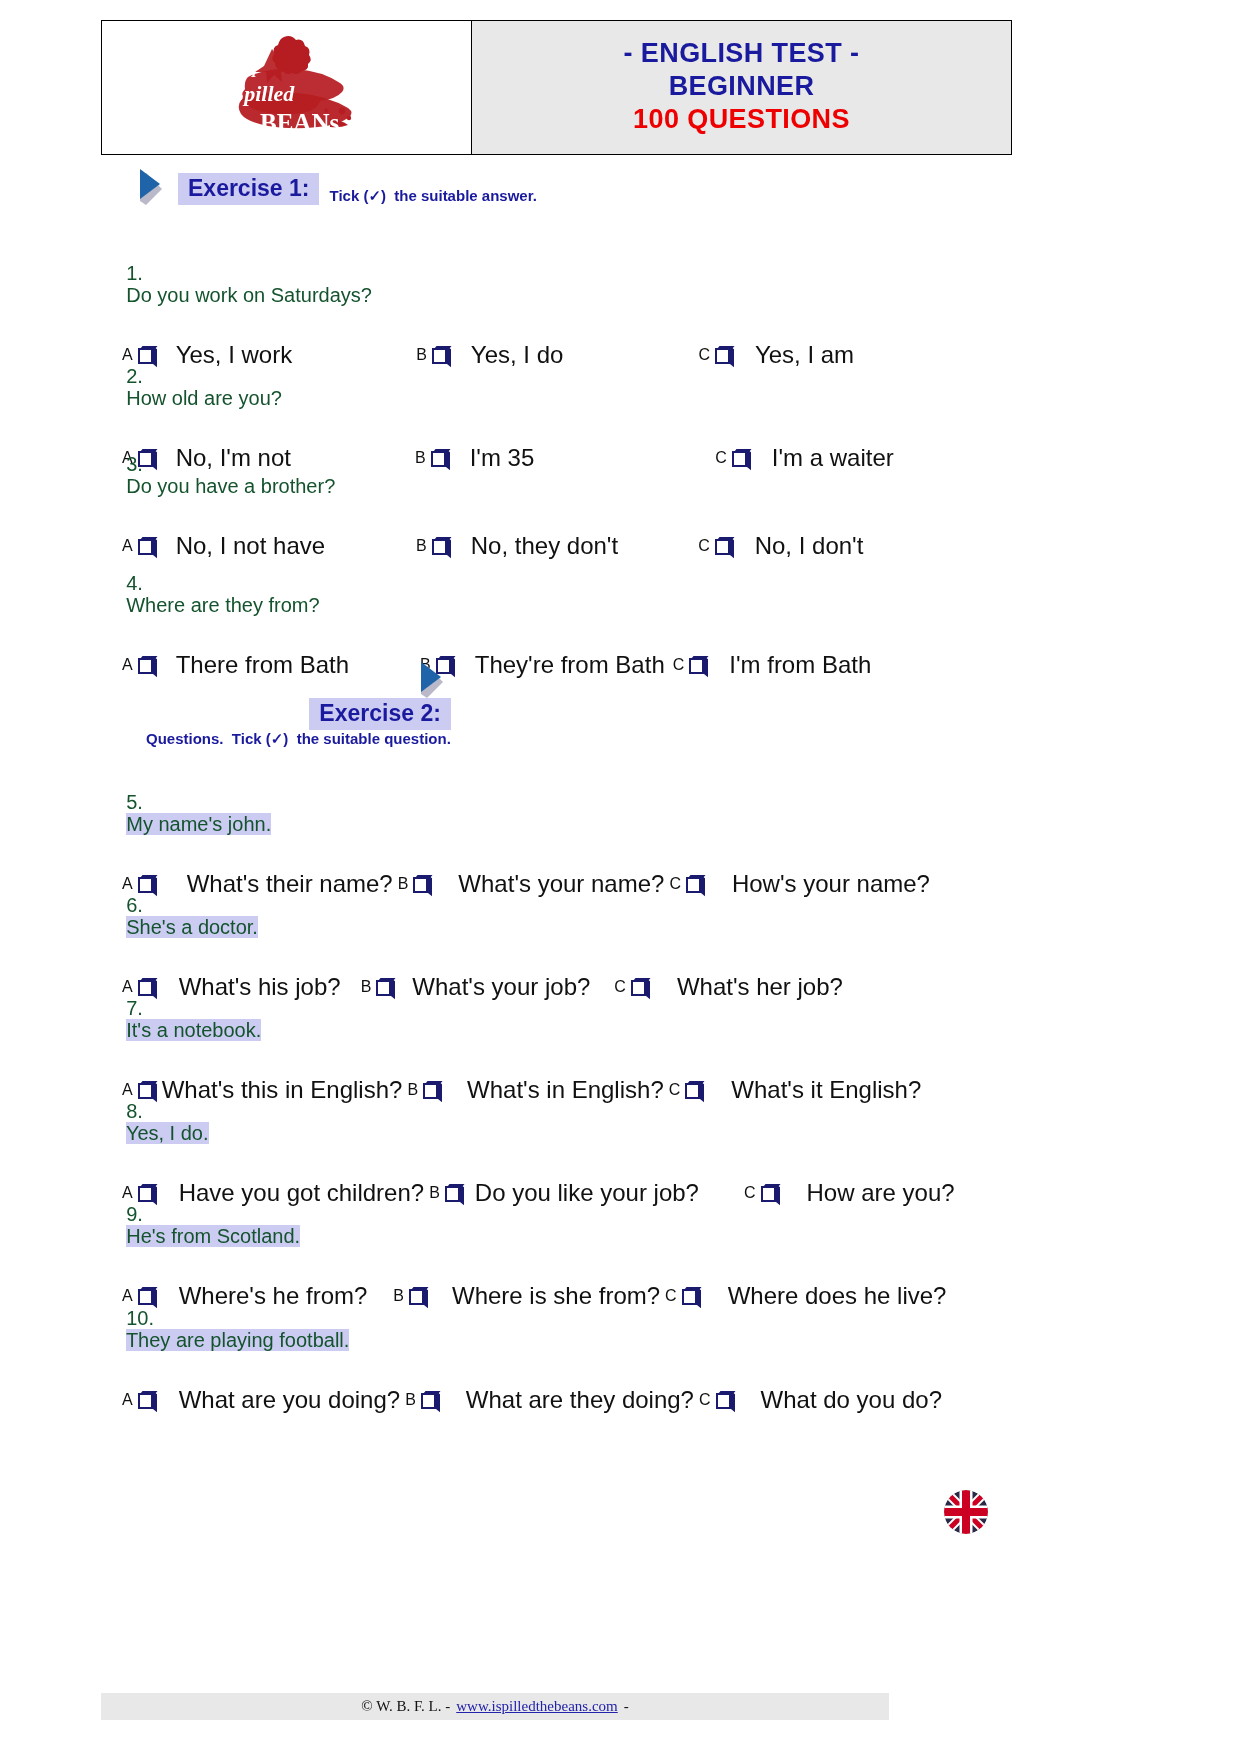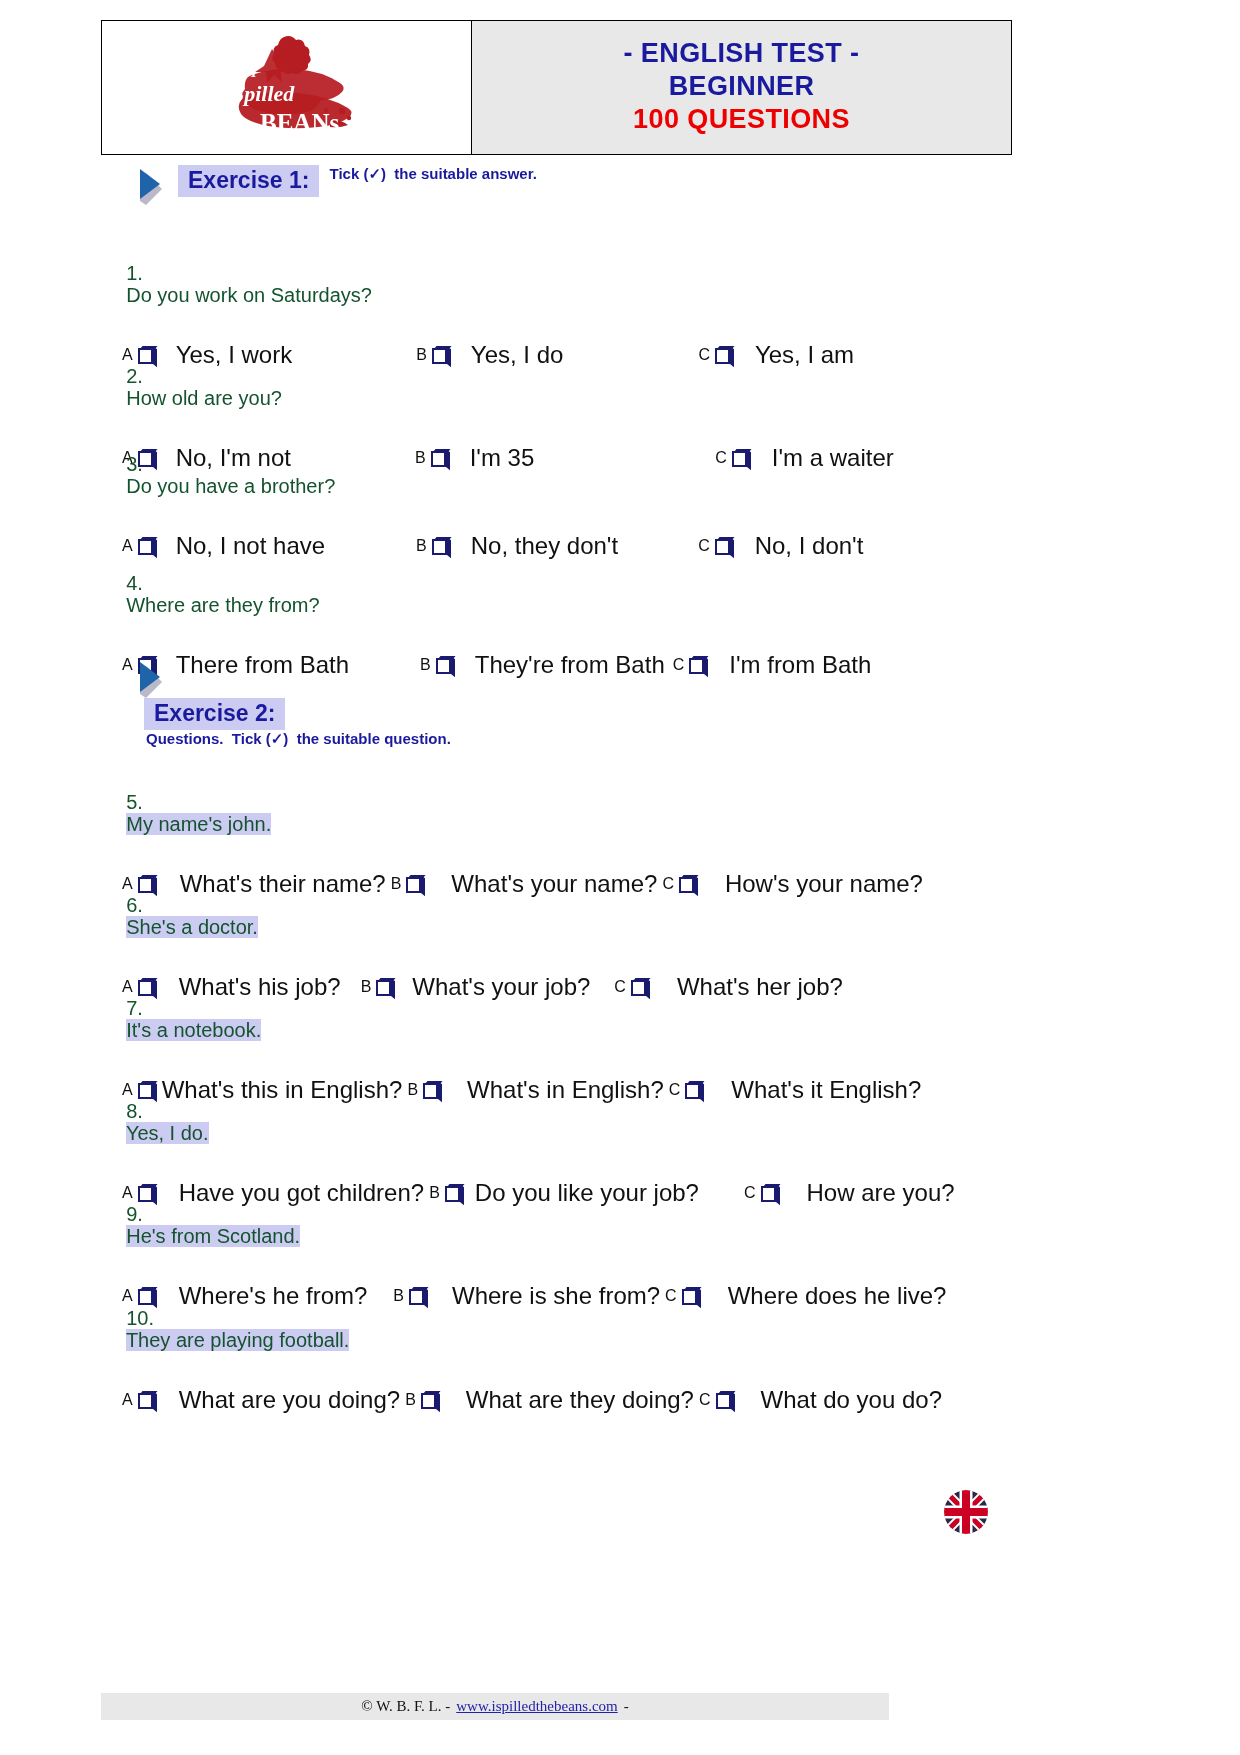--- a/index.html
+++ b/index.html
@@ -40,21 +40,21 @@
     letter-spacing:.4px; line-height:1.22;
     font-family:"Liberation Sans", sans-serif;
   }
   .title-line3{
     color:#ee0000; font-weight:bold; font-size:27px;
     line-height:1.22; letter-spacing:.4px;
   }
 
   
   .exercise-head{
-    position:absolute; display:flex; align-items:flex-start;
+    position:absolute; display:flex; align-items:flex-end;
   }
   .arrow-icon{
     width:34px; height:40px; position:relative; flex:none;
   }
   .ex-band{
     background:#ccccf2; padding:2px 10px 3px 10px;
     margin-left:8px;
     display:flex; align-items:baseline;
   }
   .ex-label{
@@ -334,21 +334,21 @@
     <span class="hl">My name's john.</span>
   </div>
   <div class="opts">
     <span class="opt" style="margin-left:18px;">
       <span class="opt-letter">A</span>
       <span class="cbox">
           <span class="topedge"></span>
           <span class="side"></span>
           <span class="face"></span>
         </span>
-      <span class="opt-text" style="margin-left:20px;">What's their name?</span>
+      <span class="opt-text" style="margin-left:27px;">What's their name?</span>
     </span>
     <span class="opt" style="margin-left:5px;">
       <span class="opt-letter">B</span>
       <span class="cbox">
           <span class="topedge"></span>
           <span class="side"></span>
           <span class="face"></span>
         </span>
       <span class="opt-text" style="margin-left:23px;">What's your name?</span>
     </span>

